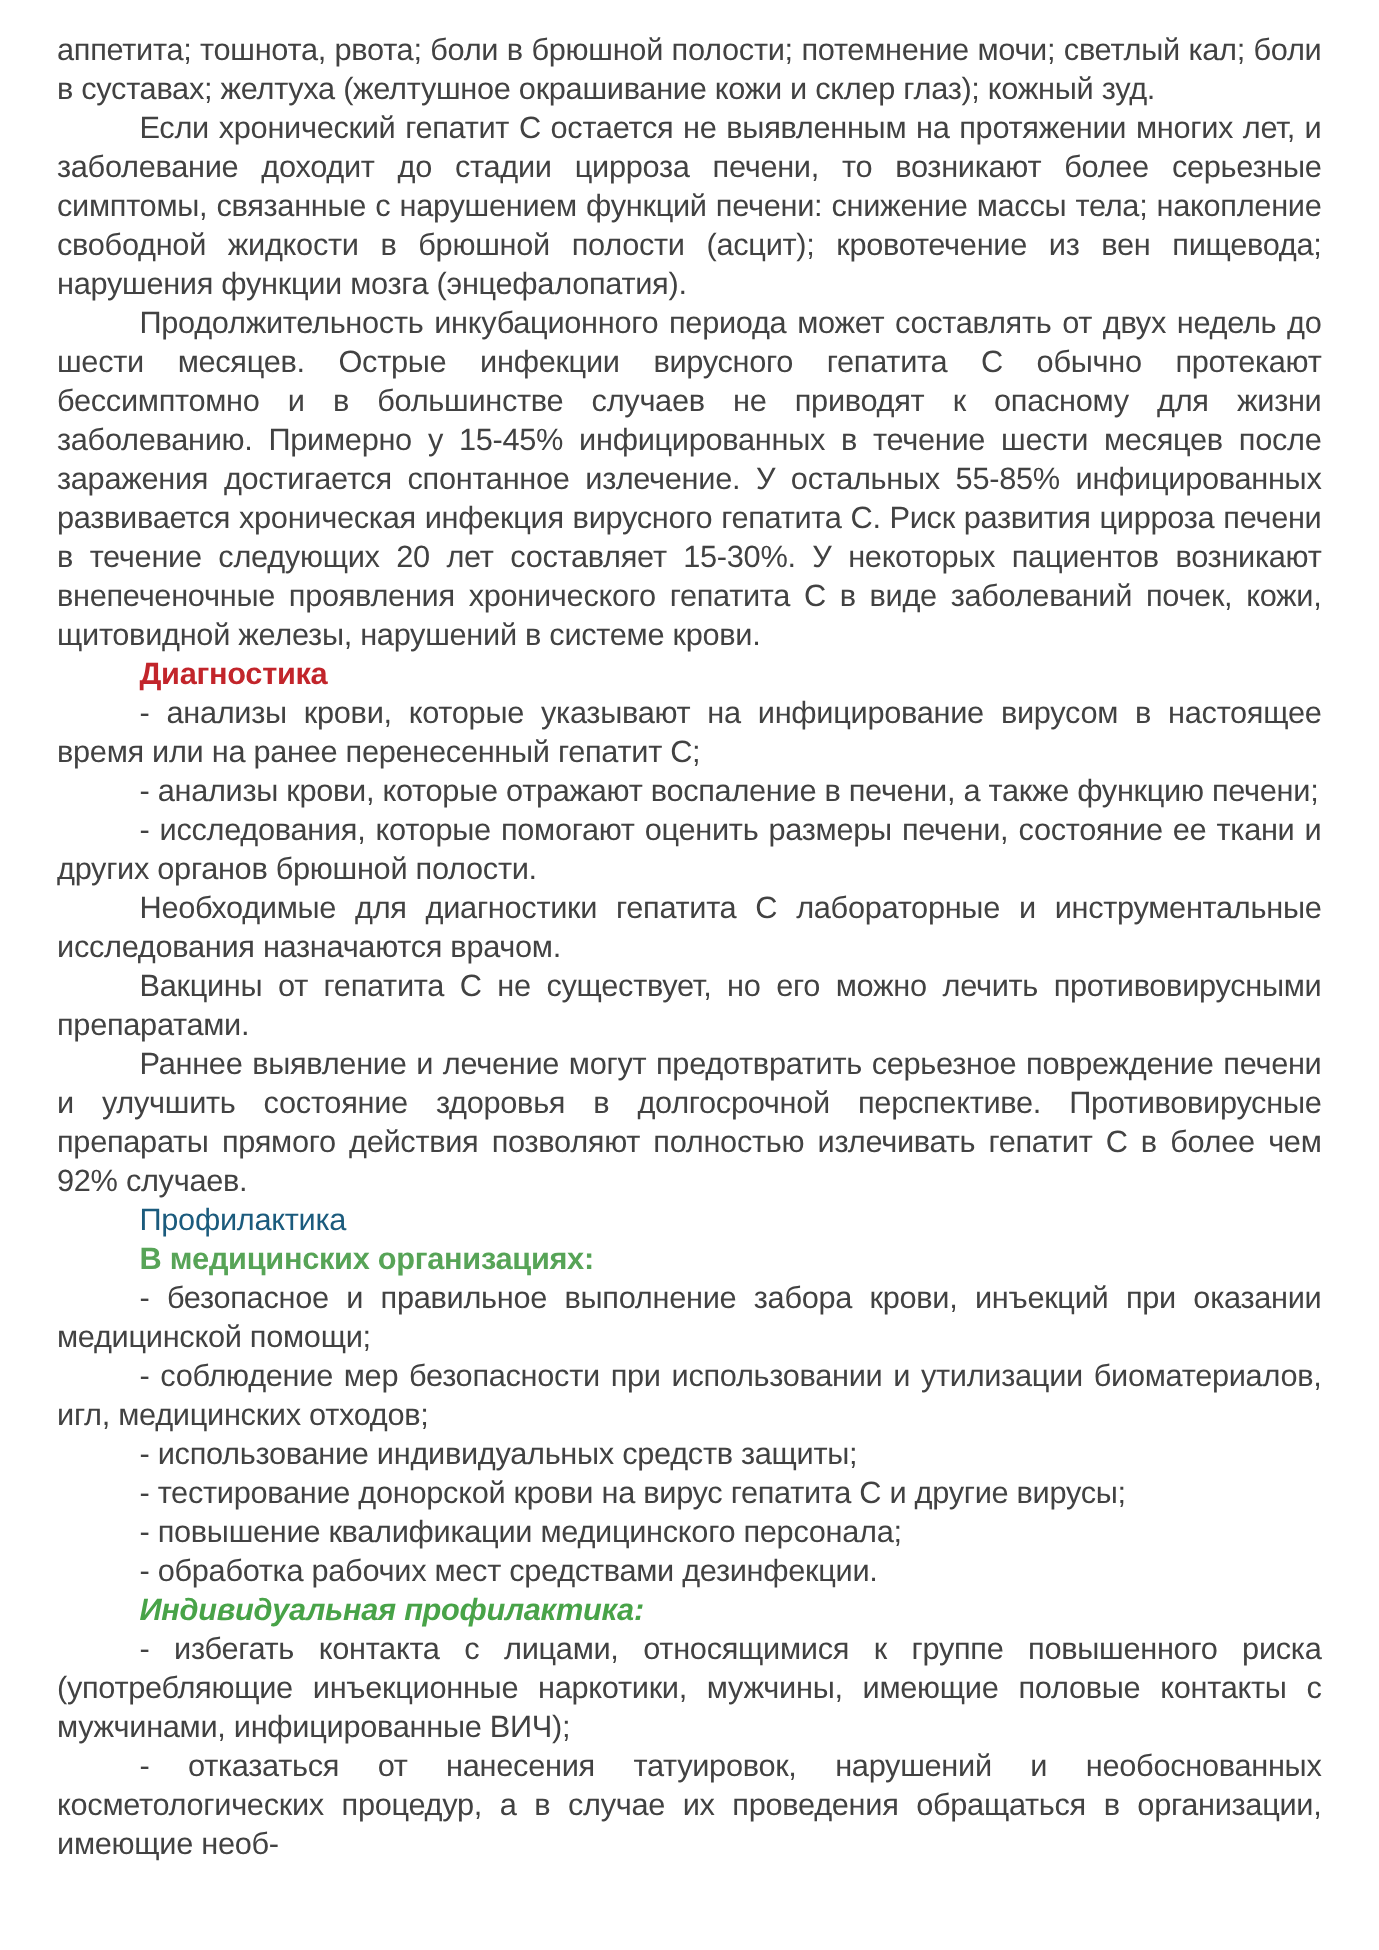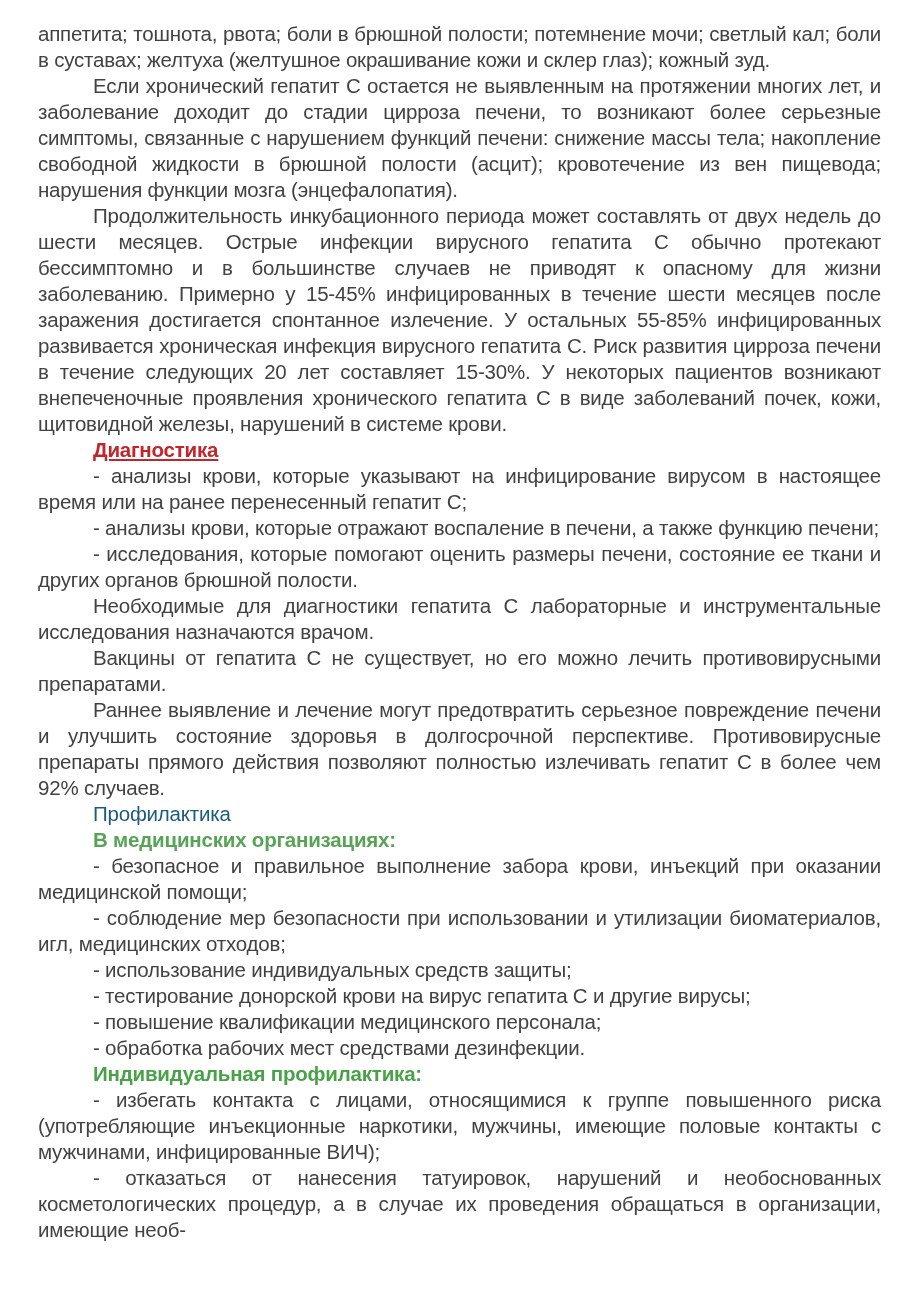--- a/index.html
+++ b/index.html
@@ -24,36 +24,36 @@
     margin: 0;
     text-align: justify;
   }
   .ind {
     text-indent: 55px;
   }
   .h-red {
     color: var(--heading_red, #c2252b);
     font-weight: bold;
     text-align: center;
-    text-decoration: underline;
   }
   .h-teal {
     color: var(--heading_teal, #1b5b7d);
     font-weight: normal;
     text-align: left !important;
   }
   .h-green-italic {
     color: var(--heading_green_italic, #57a457);
     font-weight: bold;
     text-align: right;
   }
   .h-green {
     color: var(--heading_green, #48a348);
     font-weight: bold;
     text-align: right;
+    font-style: italic;
   }
 </style>
 </head>
 <body>
 
 <div class="page">
   <p>аппетита; тошнота, рвота; боли в брюшной полости; потемнение мочи; светлый кал; боли в суставах; желтуха (желтушное окрашивание кожи и склер глаз); кожный зуд.</p>
   <p class="ind">Если хронический гепатит С остается не выявленным на протяжении многих лет, и заболевание доходит до стадии цирроза печени, то возникают более серьезные симптомы, связанные с нарушением функций печени: снижение массы тела; накопление свободной жидкости в брюшной полости (асцит); кровотечение из вен пищевода; нарушения функции мозга (энцефалопатия).</p>
   <p class="ind">Продолжительность инкубационного периода может составлять от двух недель до шести месяцев. Острые инфекции вирусного гепатита С обычно протекают бессимптомно и в большинстве случаев не приводят к опасному для жизни заболеванию. Примерно у 15-45% инфицированных в течение шести месяцев после заражения достигается спонтанное излечение. У остальных 55-85% инфицированных развивается хроническая инфекция вирусного гепатита С. Риск развития цирроза печени в течение следующих 20 лет составляет 15-30%. У некоторых пациентов возникают внепеченочные проявления хронического гепатита С в виде заболеваний почек, кожи, щитовидной железы, нарушений в системе крови.</p>
   <p class="ind h-red">Диагностика</p>

